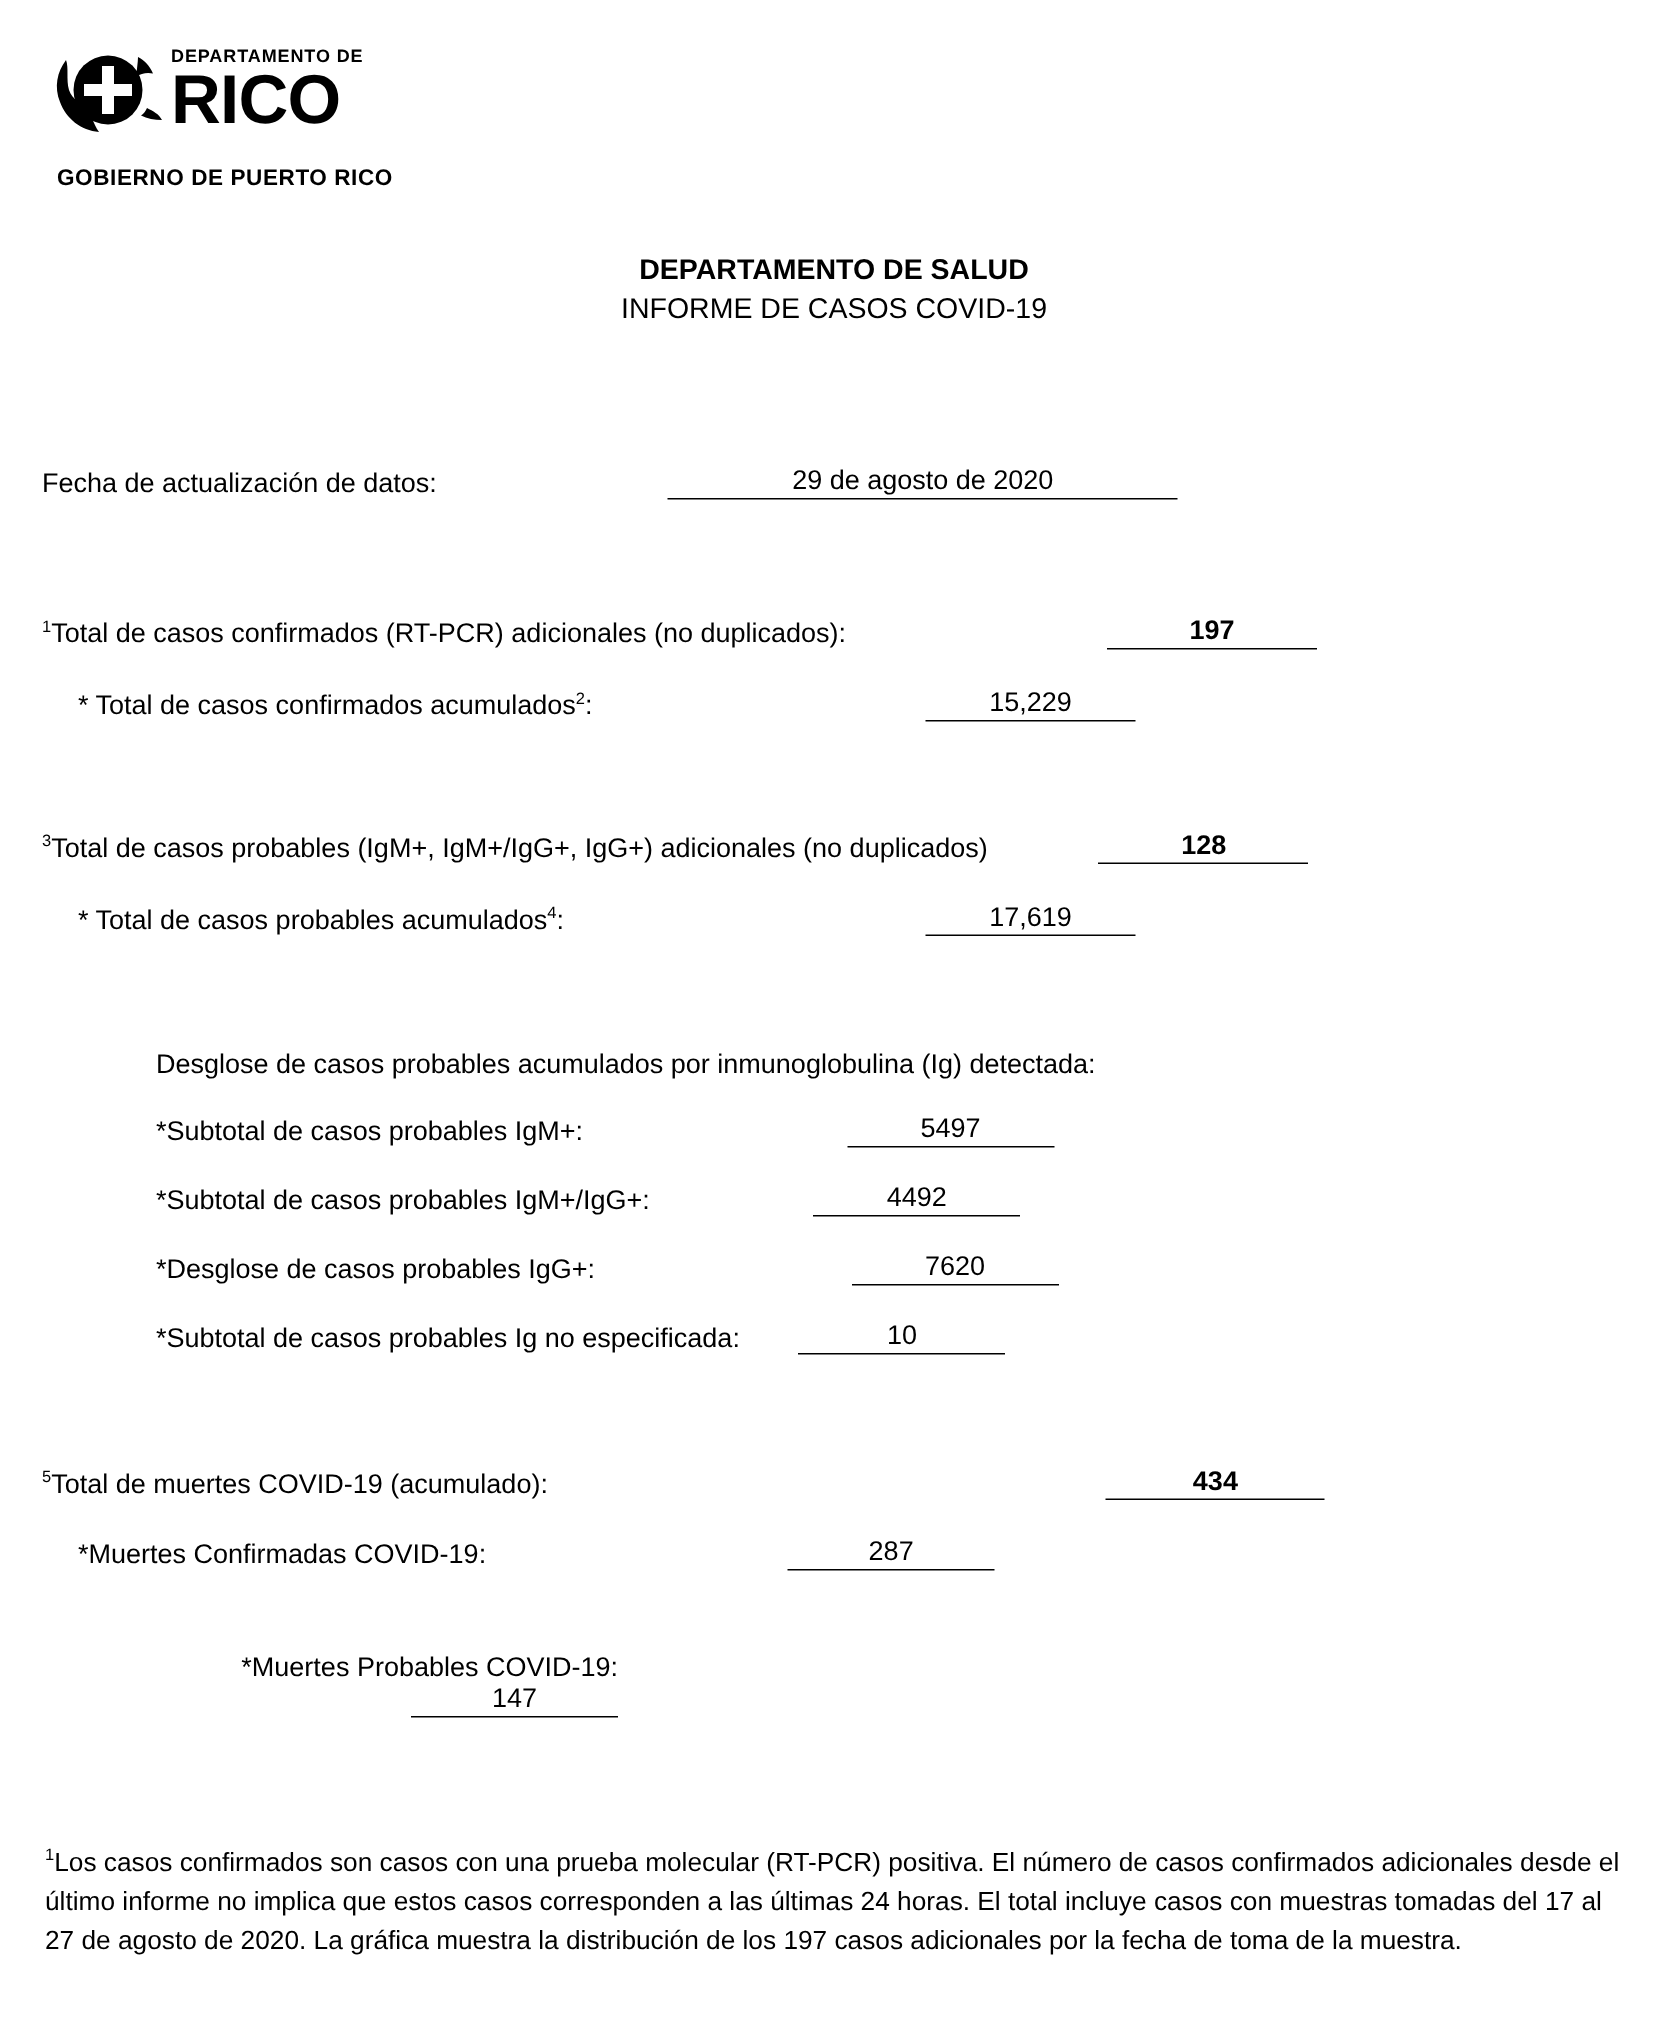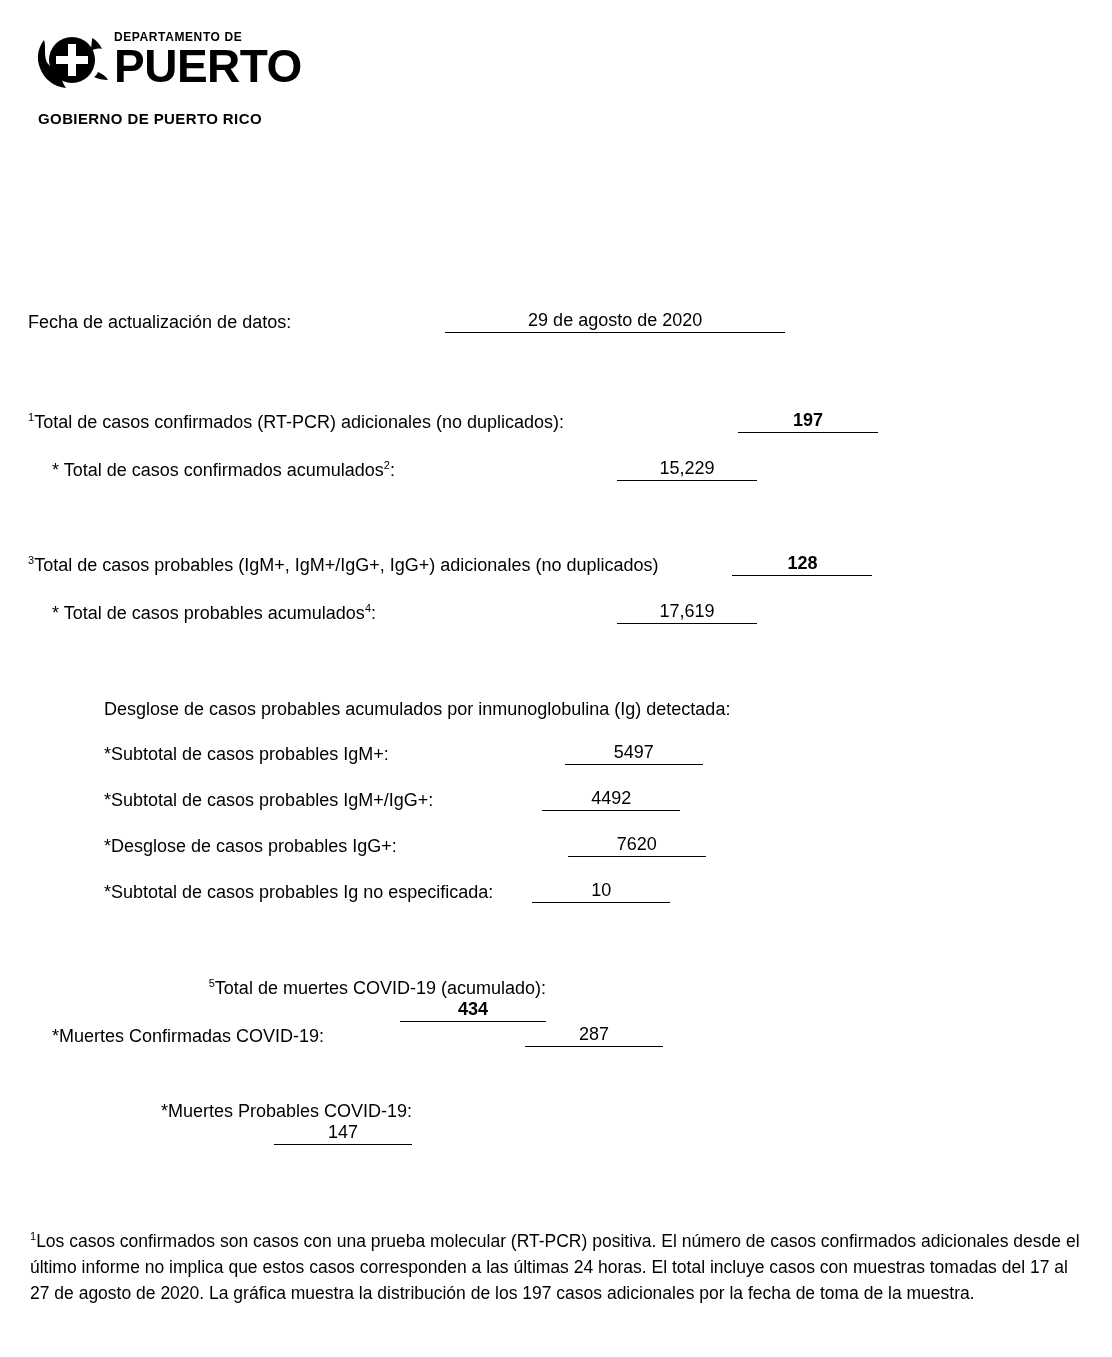--- a/index.html
+++ b/index.html
@@ -137,25 +137,29 @@
     <svg class="logo-mark" viewBox="0 0 72 62">
       <path d="M8,8 C2,16 0,26 4,36 C8,47 18,55 30,56 C26,50 24,44 25,38 C18,38 12,34 10,28 C8,21 10,13 8,8 Z" fill="#000"></path>
       <circle cx="36" cy="28" r="23" fill="#000"></circle>
       <rect x="32" y="12" width="8" height="32" fill="#fff"></rect>
       <rect x="20" y="24" width="32" height="8" fill="#fff"></rect>
       <path d="M56,6 C60,8 64,12 66,17 C62,16 58,17 55,19 C55,14 56,10 56,6 Z" fill="#000"></path>
       <path d="M62,40 C66,42 70,44 72,48 C67,48 62,47 58,45 C60,44 61,42 62,40 Z" fill="#000"></path>
     </svg>
     <div class="logo-text">
       <div class="logo-dept">DEPARTAMENTO DE</div>
-      <div class="logo-salud">PUERTO</div>
+      <div class="logo-salud">RICO</div>
     </div>
     <div class="logo-gov">GOBIERNO DE PUERTO RICO</div>
   </div>
 
+  <div class="title-block">
+    <div class="doc-title">DEPARTAMENTO DE SALUD</div>
+    <div class="doc-subtitle">INFORME DE CASOS COVID-19</div>
+  </div>
 
   <div class="row" style="left:28px; top:310px;">
     <span class="label">Fecha de actualización de datos:</span>
     <span class="blank" style="width:340px; margin-left:154px;">29 de agosto de 2020</span>
   </div>
 
   <div class="row" style="left:28px; top:410px;">
     <span class="label"><sup>1</sup><span>Total de casos confirmados (RT-PCR) adicionales (no duplicados):</span></span>
     <span class="blank bold" style="width:140px; margin-left:174px;">197</span>
   </div>
@@ -192,21 +196,21 @@
   <div class="row" style="left:104px; top:834px;">
     <span class="label">*Desglose de casos probables IgG+:</span>
     <span class="blank" style="width:138px; margin-left:171px;">7620</span>
   </div>
 
   <div class="row" style="left:104px; top:880px;">
     <span class="label">*Subtotal de casos probables Ig no especificada:</span>
     <span class="blank" style="width:138px; margin-left:39px;">10</span>
   </div>
 
-  <div class="row" style="left:28px; top:977px;flex-direction:column;">
+  <div class="row" style="left:28px; top:977px;">
     <span class="label"><sup>5</sup><span>Total de muertes COVID-19 (acumulado):</span></span>
     <span class="blank bold" style="width:146px; margin-left:372px;">434</span>
   </div>
 
   <div class="row" style="left:52px; top:1024px;">
     <span class="label">*Muertes Confirmadas COVID-19:</span>
     <span class="blank" style="width:138px; margin-left:201px;">287</span>
   </div>
 
   <div class="row" style="left:52px; top:1100px;flex-direction:column;">

